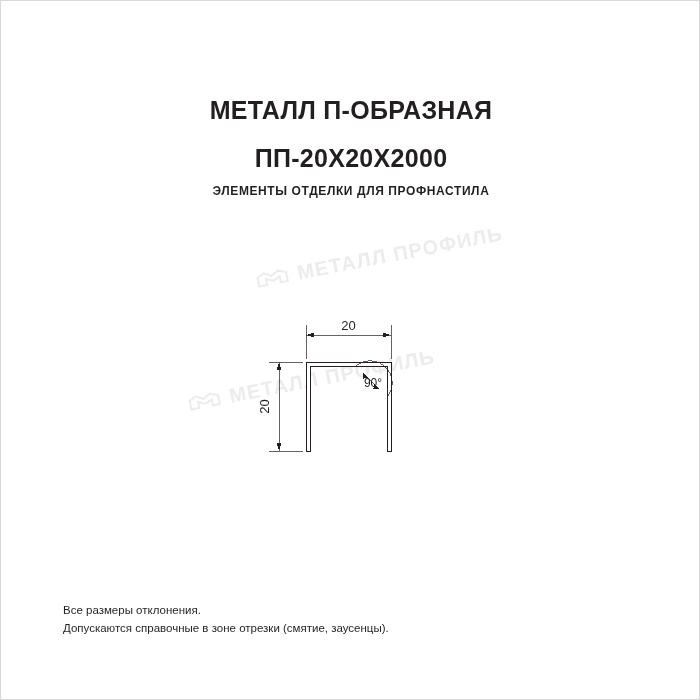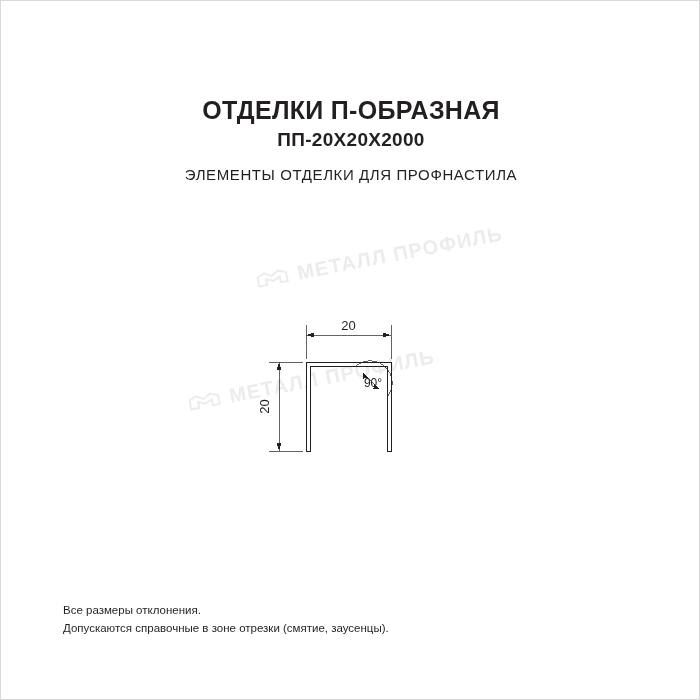--- a/index.html
+++ b/index.html
@@ -30,29 +30,29 @@
     width: 700px;
     text-align: center;
   }
   .title-line1 {
     font-size: 25px;
     font-weight: bold;
     letter-spacing: 0.3px;
     line-height: 30px;
   }
   .title-line2 {
-    font-size: 19px;
+    font-size: 25px;
     font-weight: bold;
     letter-spacing: 0.3px;
     line-height: 30px;
-    margin-top: 0;
+    margin-top: 18px;
   }
   .subtitle {
-    font-size: 15px;
-    font-weight: normal;
+    font-size: 12px;
+    font-weight: bold;
     letter-spacing: 0.6px;
     margin-top: 11px;
   }
 
   
   .wm {
     position: absolute;
     color: #ececec;
     font-size: 20px;
     font-weight: bold;
@@ -91,21 +91,21 @@
     color: #231f20;
   }
   .notes div { white-space: nowrap; }
 </style>
 </head>
 <body>
 
 <div class="page">
 
   <div class="header">
-    <div class="title-line1">ОТДЕЛКИ П-ОБРАЗНАЯ</div>
+    <div class="title-line1">МЕТАЛЛ П-ОБРАЗНАЯ</div>
     <div class="title-line2">ПП-20Х20Х2000</div>
     <div class="subtitle">ЭЛЕМЕНТЫ ОТДЕЛКИ ДЛЯ ПРОФНАСТИЛА</div>
   </div>
 
   <div class="wm wm1">
     <span class="wm-logo">
       <svg width="34" height="20" viewBox="0 0 34 20" aria-hidden="true">
         <path d="M2 15 L2 6 L9 3 L16 7 L23 3 L31 6 L31 15 L24 15 L24 9 L17 12 L10 9 L10 15 Z" fill="none" stroke="#ececec" stroke-width="2"></path>
       </svg>
     </span>

